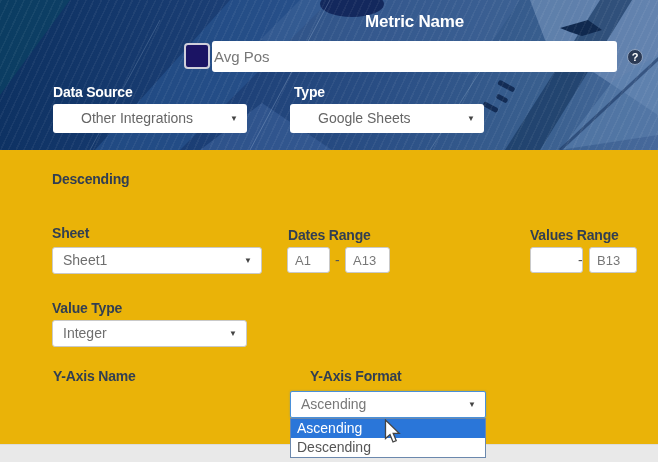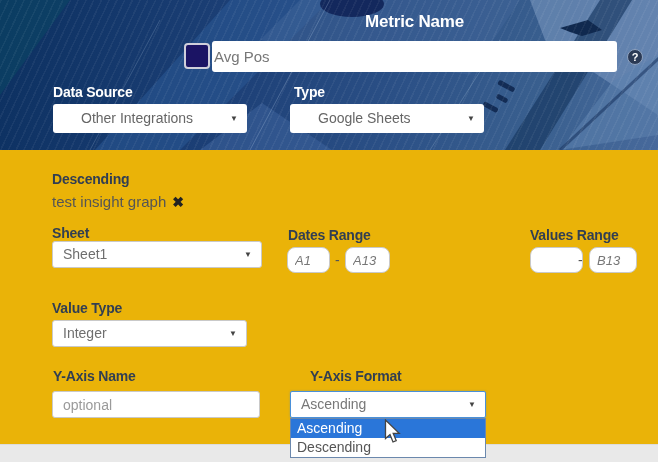--- a/index.html
+++ b/index.html
@@ -62,23 +62,23 @@
   }
   .plain-text { position:absolute; font-size:15px; color:#555; }
   .remove-x { color:#222; font-weight:bold; font-size:14px; margin-left:6px; cursor:pointer; }
 
   .form-select {
     position:absolute; height:27px; background:#fff;
     border:1px solid #c9c9c9; border-radius:3px;
     font-size:14px; color:#6e6e6e; line-height:25px; padding:0 10px;
   }
   .range-input {
-    position:absolute; height:26px; border:1px solid #c9c9c9; border-radius:8px;
+    position:absolute; height:26px; border:1px solid #c9c9c9; border-radius:3px;
     font-family:"Liberation Sans",sans-serif; font-size:13px; color:#777;
-    padding:0 7px; outline:none; background:#fff;font-style:italic;
+    padding:0 7px; outline:none; background:#fff;
   }
   .range-dash { position:absolute; font-size:14px; color:#555; }
   .text-input {
     position:absolute; height:27px; border:1px solid #c9c9c9; border-radius:3px;
     font-family:"Liberation Sans",sans-serif; font-size:14px;
     padding:0 10px; outline:none; background:#fff; color:#555;
   }
   .text-input::placeholder { color:#9a9a9a; }
 
   .focus-select {
@@ -142,26 +142,23 @@
     </div>
 
     <div class="hdr-label" style="left:294px; top:84px;">Type</div>
     <div class="hdr-select" style="left:290px; top:104px; width:194px;">
       <span>Google Sheets</span>
       <span class="sel-arrow">▼</span>
     </div>
   </div>
 
   <div class="form-label" style="left:52px; top:171px;">Descending</div>
-  <div class="plain-text" style="left:52px; top:193px;">
-    <span>test insight graph</span><span class="remove-x">✖</span>
-  </div>
 
   <div class="form-label" style="left:52px; top:213px;margin-top:12px;">Sheet</div>
-  <div class="form-select" style="left:52px; top:241px; width:210px;">
+  <div class="form-select" style="left:52px; top:247px; width:210px;">
     <span>Sheet1</span>
     <span class="sel-arrow">▼</span>
   </div>
 
   <div class="form-label" style="left:288px; top:227px;">Dates Range</div>
   <input class="range-input" style="left: 287px; top: 247px; width: 43px;" type="text" value="A1">
   <span class="range-dash" style="left:335px; top:252px;">-</span>
   <input class="range-input" style="left: 345px; top: 247px; width: 45px;" type="text" value="A13">
 
   <div class="form-label" style="left:530px; top:227px;">Values Range</div>
@@ -169,21 +166,20 @@
   <span class="range-dash" style="left:578px; top:252px;">-</span>
   <input class="range-input" style="left: 589px; top: 247px; width: 48px;" type="text" value="B13">
 
   <div class="form-label" style="left:52px; top:300px;">Value Type</div>
   <div class="form-select" style="left:52px; top:320px; width:195px;">
     <span>Integer</span>
     <span class="sel-arrow">▼</span>
   </div>
 
   <div class="form-label" style="left:53px; top:368px;">Y-Axis Name</div>
-  <input class="text-input" style="left: 52px; top: 391px; width: 208px;" type="text" placeholder="optional">
 
   <div class="form-label" style="left:288px; top:368px;margin-left:22px;">Y-Axis Format</div>
   <div class="focus-select">
     <span>Ascending</span>
     <span class="sel-arrow">▼</span>
   </div>
 
   <div class="option-list">
     <div class="option-row selected">Ascending</div>
     <div class="option-row normal">Descending</div>

